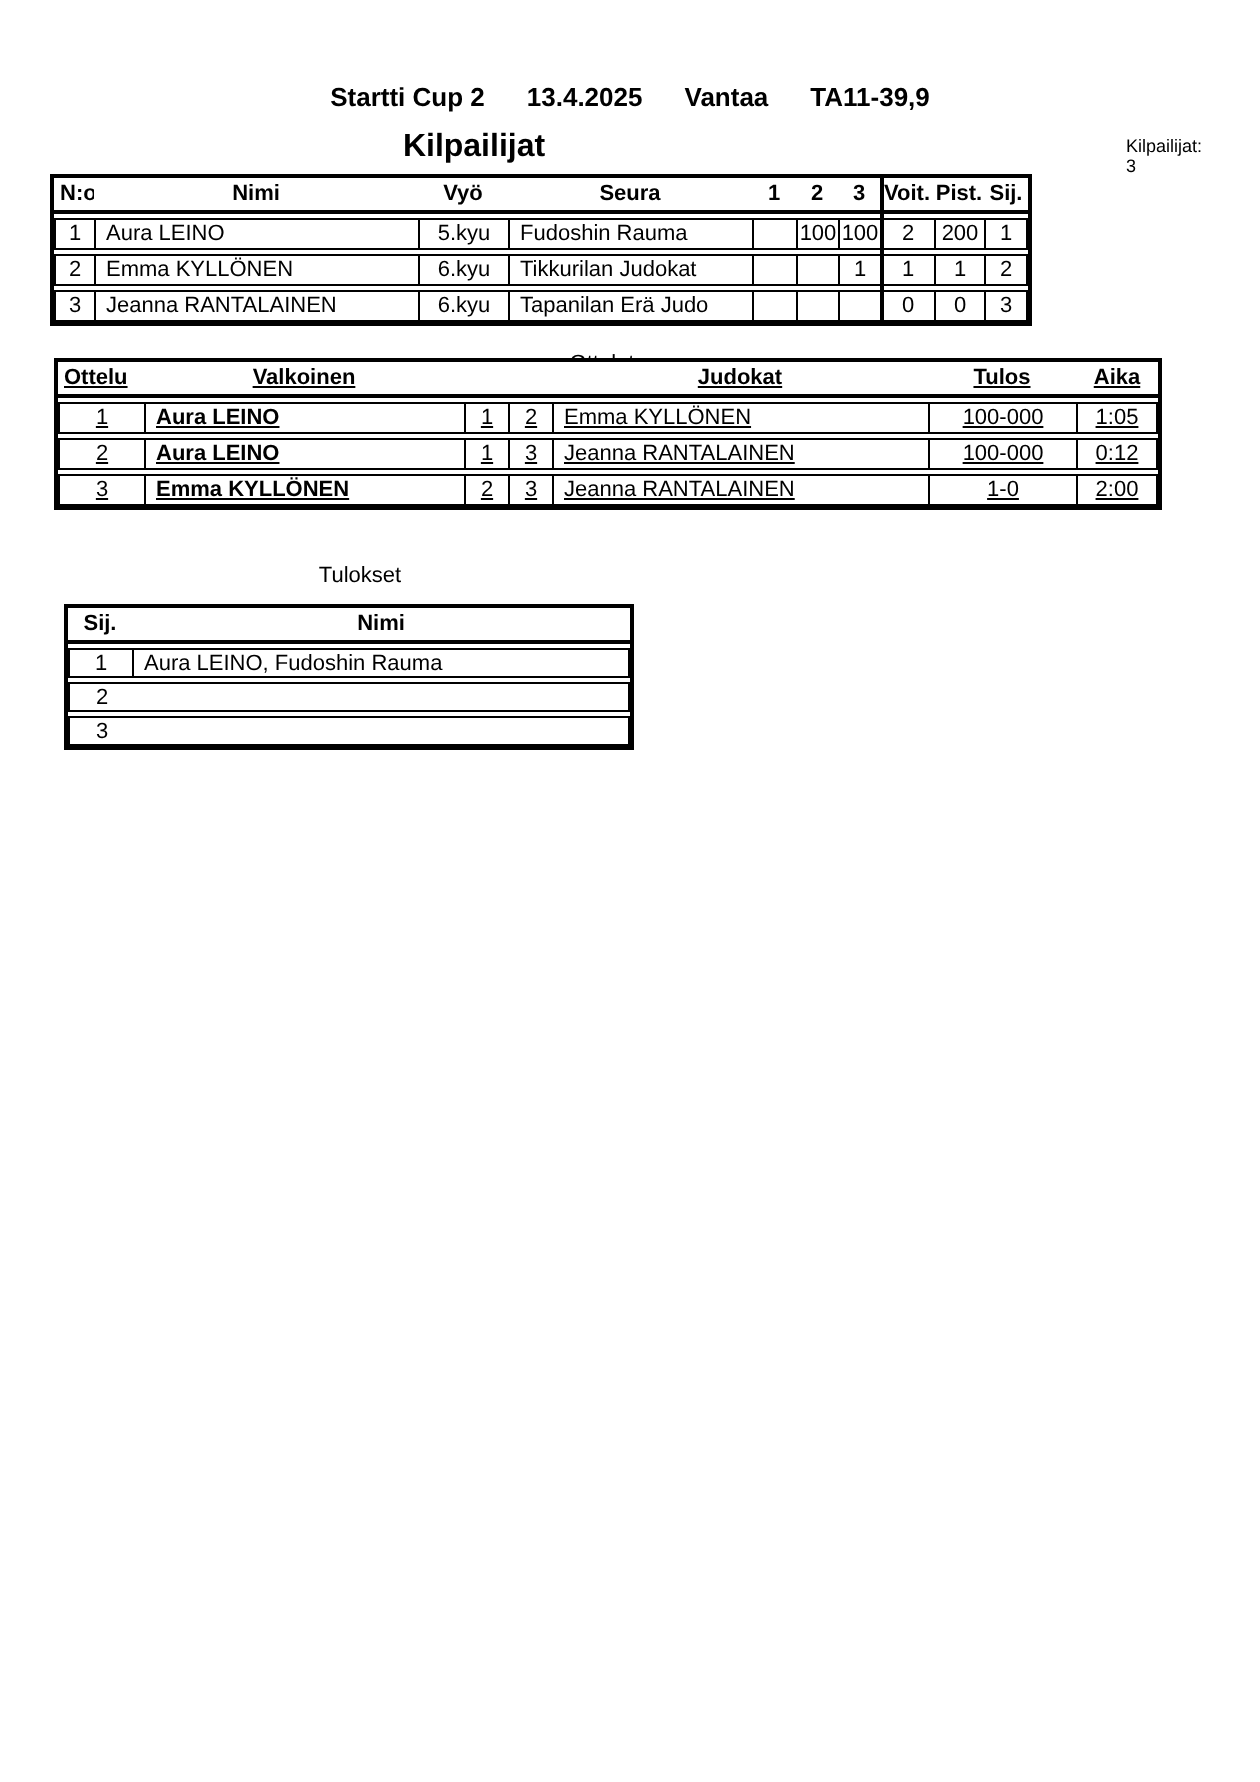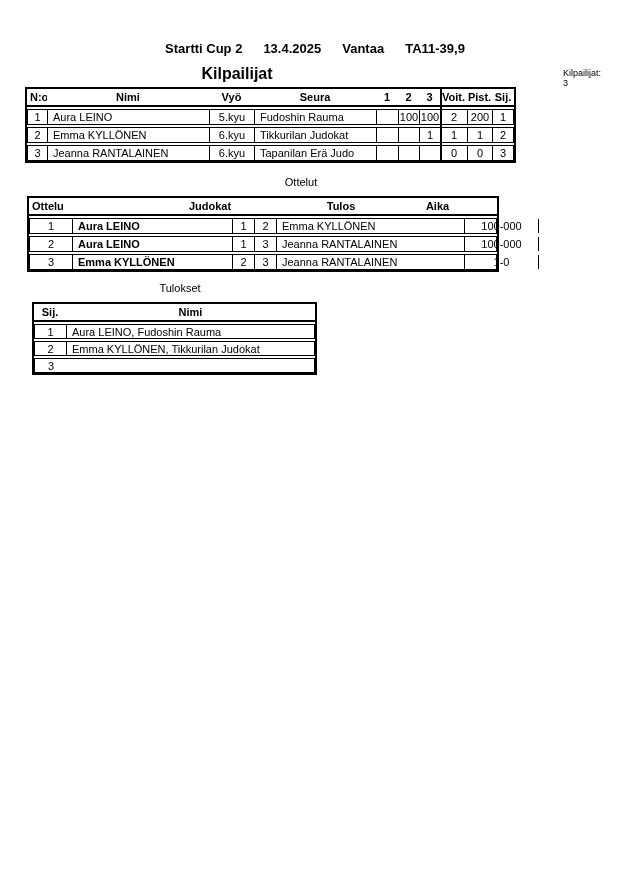--- a/index.html
+++ b/index.html
@@ -32,21 +32,21 @@
   }
   .ottelut-title  { top: 176px; left: 301px; }
   .tulokset-title { top: 282px; left: 180px; }
 
   
   .tbl {
     position: absolute; border: 2px solid #000; background: #fff;
     box-sizing: border-box; font-size: 11px;
   }
   .t1 { left: 25px; top: 87px;  width: 491px; }
-  .t2 { left: 27px; top: 196px; width: 472px; }
+  .t2 { left: 27px; top: 179px; width: 554px; text-decoration: underline; }
   .t3 { left: 32px; top: 302px; width: 285px; }
 
   .thead {
     display: flex; align-items: center; height: 16px;
     border-bottom: 2px solid #000; font-weight: bold;
   }
   .trow {
     display: flex; align-items: center; height: 16px;
     border: 1px solid #000; margin-top: 2px; box-sizing: border-box;
     background: #fff;
@@ -154,20 +154,21 @@
     </div>
 
     <div class="vline"></div>
   </div>
 
   <div class="section-title ottelut-title">Ottelut</div>
 
   <div class="tbl t2">
     <div class="thead">
       <div class="cell w-ottelu alh">Ottelu</div>
+      <div class="cell w-valk">Valkoinen</div>
       <div class="cell w-s"></div>
       <div class="cell w-s"></div>
       <div class="cell w-sini">Judokat</div>
       <div class="cell w-tulos">Tulos</div>
       <div class="cell grow">Aika</div>
     </div>
 
     <div class="trow">
       <div class="cell w-ottelu">1</div>
       <div class="cell w-valk al b">Aura LEINO</div>
@@ -205,20 +206,19 @@
     <div class="thead">
       <div class="cell w-sij3">Sij.</div>
       <div class="cell grow">Nimi</div>
     </div>
     <div class="trow">
       <div class="cell w-sij3">1</div>
       <div class="cell grow al">Aura LEINO, Fudoshin Rauma</div>
     </div>
     <div class="trow">
       <div class="cell w-sij3">2</div>
-      <div class="cell grow al">Emma KYLLÖNEN, Tikkurilan Judokat</div>
     </div>
     <div class="trow">
       <div class="cell w-sij3">3</div>
     </div>
   </div>
 
 </div>
 
 </body></html>

